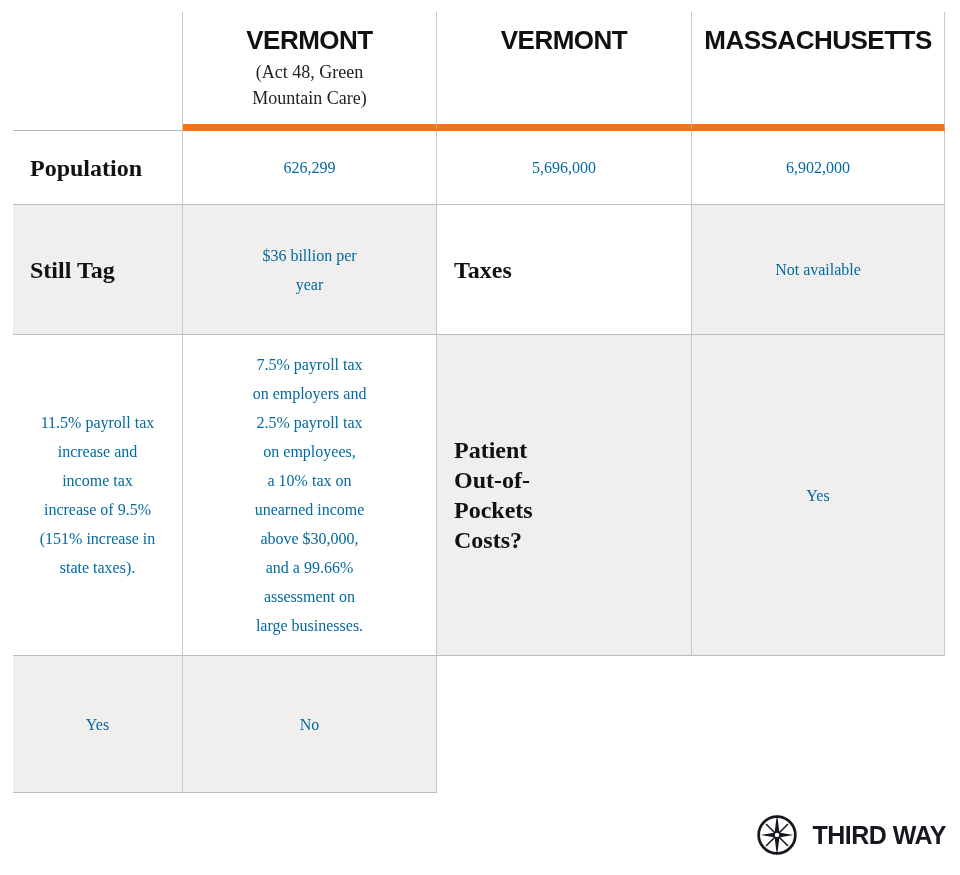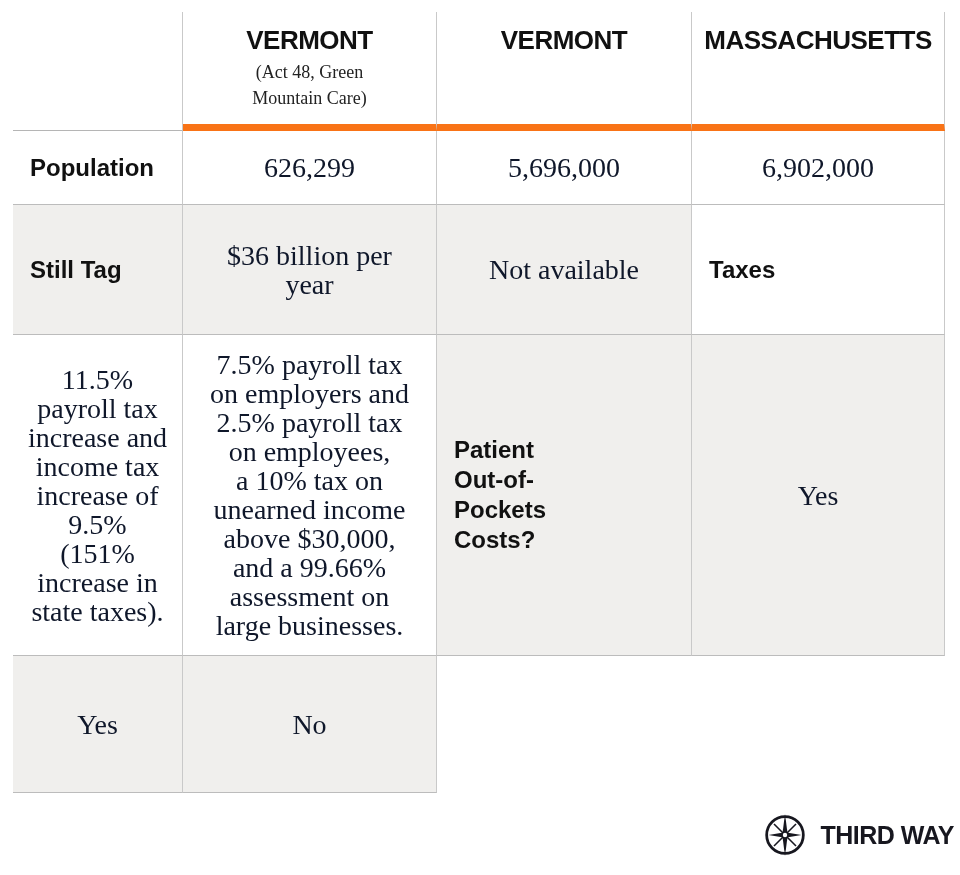--- a/index.html
+++ b/index.html
@@ -30,28 +30,29 @@
   }
   .hdr .subtitle{
     font-family:"Liberation Serif",serif;font-size:18px;line-height:26px;
     margin-top:4px;color:#222;white-space:pre-line;
   }
   .corner{border-bottom:1px solid #b5b5b5;}
   .rowlabel{
     justify-content:flex-start;text-align:left;padding-left:17px;
     font-weight:bold;font-size:24px;line-height:30px;color:#111;
     white-space:pre-line;
+    font-family:Liberation Serif, serif;
   }
   .val{
-    font-family:"Liberation Serif",serif;font-size:28px;line-height:29px;
-    color:#0f172a;white-space:pre-line;padding:0 6px;
+    font-family:"Liberation Serif",serif;font-size:16px;line-height:29px;
+    color:#0369a1;white-space:pre-line;padding:0 6px;
   }
   .gray{background:#f0efed;}
   .footer{
-    position:absolute;top:812px;right:6px;height:46px;
+    position:absolute;top:812px;right:14px;height:46px;
     display:flex;align-items:center;gap:14px;
   }
   .logo-mark{width:44px;height:44px;color:#17171f;}
   .logo-text{
     font-weight:bold;font-size:25px;letter-spacing:-0.5px;color:#17171f;
     white-space:nowrap;
   }
 </style>
 </head>
 <body>
@@ -73,23 +74,23 @@
   </div>
 
   <div class="cell rowlabel">Population</div>
   <div class="cell val">626,299</div>
   <div class="cell val">5,696,000</div>
   <div class="cell val">6,902,000</div>
 
   <div class="cell rowlabel gray">Still Tag</div>
   <div class="cell val gray">$36 billion per
 year</div>
+  <div class="cell rowlabel">Taxes</div>
+
   <div class="cell val gray">Not available</div>
-
-  <div class="cell rowlabel">Taxes</div>
   <div class="cell val">11.5% payroll tax
 increase and
 income tax
 increase of 9.5%
 (151% increase in
 state taxes).</div>
   <div class="cell val">7.5% payroll tax
 on employers and
 2.5% payroll tax
 on employees,

